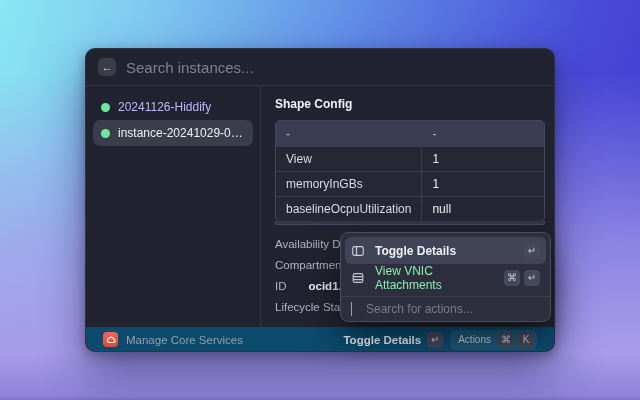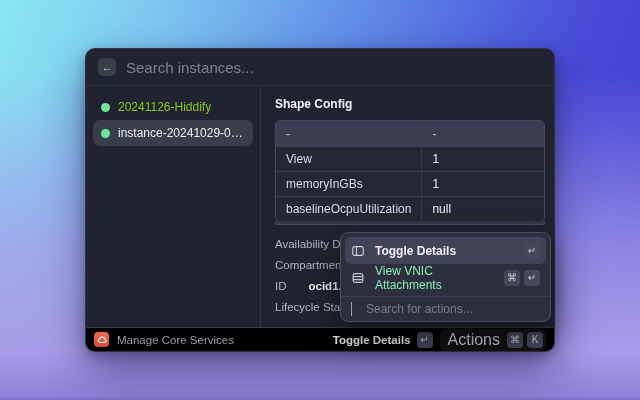--- a/index.html
+++ b/index.html
@@ -33,21 +33,21 @@
                  font-size:15px; color:#e8e9ee; }
   .search-main::placeholder { color:#7e8290; }
 
   
   .content { flex:1; display:flex; min-height:0; }
   .listpane { width:175px; flex:0 0 175px; border-right:1px solid #32343f; padding:8px 7px; }
   .list-item { display:flex; align-items:center; gap:8px; height:26px; padding:0 8px;
                border-radius:7px; cursor:pointer; }
   .list-item.selected { background:#3a3d4a; }
   .dot { width:9px; height:9px; border-radius:50%; background:#6ee59b; flex:0 0 9px; }
-  .list-label { font-size:12px; color:#84cc16; white-space:nowrap; overflow:hidden;
+  .list-label { font-size:12px; color:#c4b5fd; white-space:nowrap; overflow:hidden;
                 text-overflow:ellipsis; }
   .list-item.selected .list-label { color:#eef0f4; }
 
   
   .detail { flex:1; padding:9px 9px 0 14px; overflow:hidden; }
   .detail-title { font-size:12px; font-weight:bold; color:#f2f3f6; margin:2px 0 9px; }
   table.cfg { width:100%; border-collapse:separate; border-spacing:0;
               border:1px solid #454860; border-radius:5px; overflow:hidden;
               font-size:12px; background:rgba(255,255,255,.02); }
   table.cfg td { height:25px; padding:0 10px; border-top:1px solid #3b3d50; }
@@ -60,35 +60,35 @@
   .meta { margin-top:8px; }
   .meta-row { display:flex; align-items:center; height:21px; font-size:11.5px; }
   .meta-row.gap { margin-top:4px; }
   .meta-label { color:#b2b5c2; }
   .meta-value { margin-left:auto; color:#ced1db; text-align:right; white-space:nowrap; }
   .meta-row.inline .meta-value { margin-left:22px; text-align:left; color:#eceef4;
                                  font-weight:bold; flex:1; overflow:hidden; }
 
   
   .footer { flex:0 0 24px; height:24px; display:flex; align-items:center; gap:8px;
-            padding:0 8px; background:#000000; border-top:1px solid #393b48; }
+            padding:0 17px; background:#0c4a6e; border-top:1px solid #393b48; }
   .app-icon { width:15px; height:15px; border-radius:4px; flex:0 0 15px;
               background:linear-gradient(180deg,#ef6a50,#d84b3a);
               display:flex; align-items:center; justify-content:center; }
   .footer-label { font-size:11.5px; color:#9b9ea9; }
   .footer-right { margin-left:auto; display:flex; align-items:center; gap:7px; }
   .footer-primary { display:flex; align-items:center; gap:6px; background:transparent;
                     border:none; cursor:pointer; }
   .footer-primary-label { font-size:11.5px; font-weight:bold; color:#e9eaef; }
   .kbd { min-width:16px; height:16px; padding:0 3px; border-radius:4px; background:#45475a;
          color:#c8cad5; font-size:10px; line-height:16px; text-align:center; display:inline-block;
          font-family:"Liberation Sans", sans-serif; }
   .actions-group { display:flex; align-items:center; gap:4px; background:rgba(255,255,255,.07);
                    border:none; border-radius:6px; padding:2px 3px 2px 8px; cursor:pointer; }
-  .actions-label { font-size:16px; color:#c6c8d2; margin-right:3px; }
+  .actions-label { font-size:10px; color:#c6c8d2; margin-right:3px; }
 
   
   .popup { position:absolute; left:340px; top:232px; width:211px; height:90px;
            background:#2d2f3e; border:1px solid #4a4d60; border-radius:8px;
            box-shadow:0 14px 34px rgba(0,0,0,.5); display:flex; flex-direction:column;
            overflow:hidden; z-index:5; }
   .popup-items { padding:4px; }
   .popup-item { display:flex; align-items:center; gap:8px; height:27px; padding:0 6px;
                 border-radius:6px; cursor:pointer; }
   .popup-item.selected { background:#414456; }

